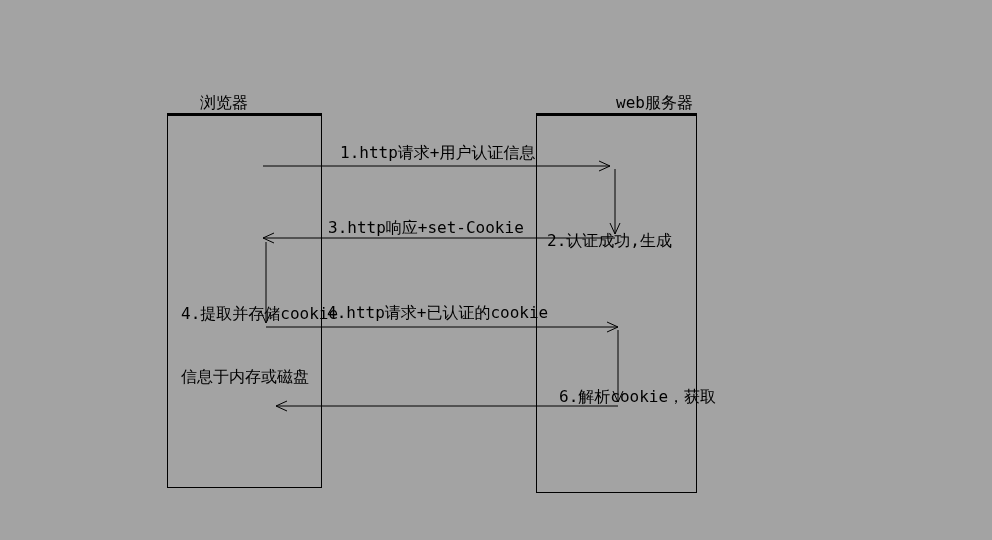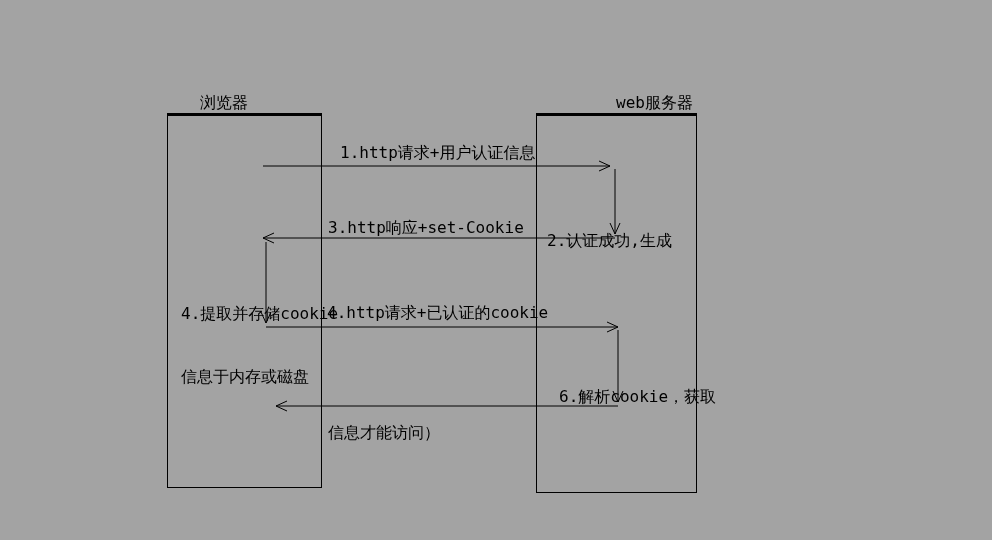--- a/index.html
+++ b/index.html
@@ -83,16 +83,15 @@
     <div>信息于内存或磁盘</div>
   </div>
 
   <div class="label" style="left:327px; top:302px;">4.http请求+已认证的cookie</div>
 
   <div class="label" style="left:539px; top:344px;margin-left:20px;">
     <div>6.解析cookie，获取</div>
   </div>
 
   <div class="label" style="left:328px; top:380px;">
-    <div>信息才能访问）</div>
   </div>
 
 </div>
 
 </body></html>

